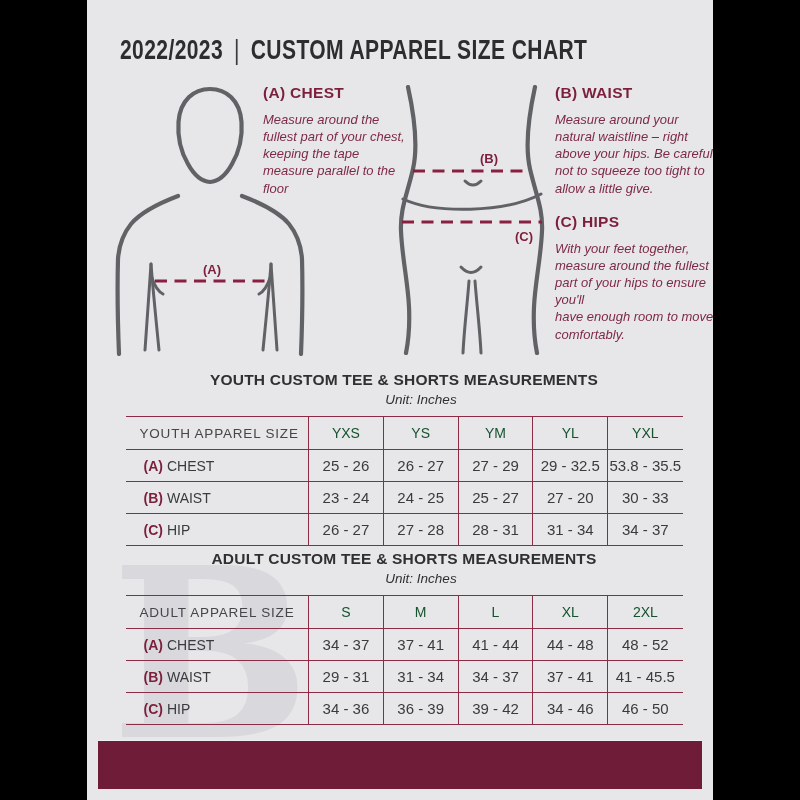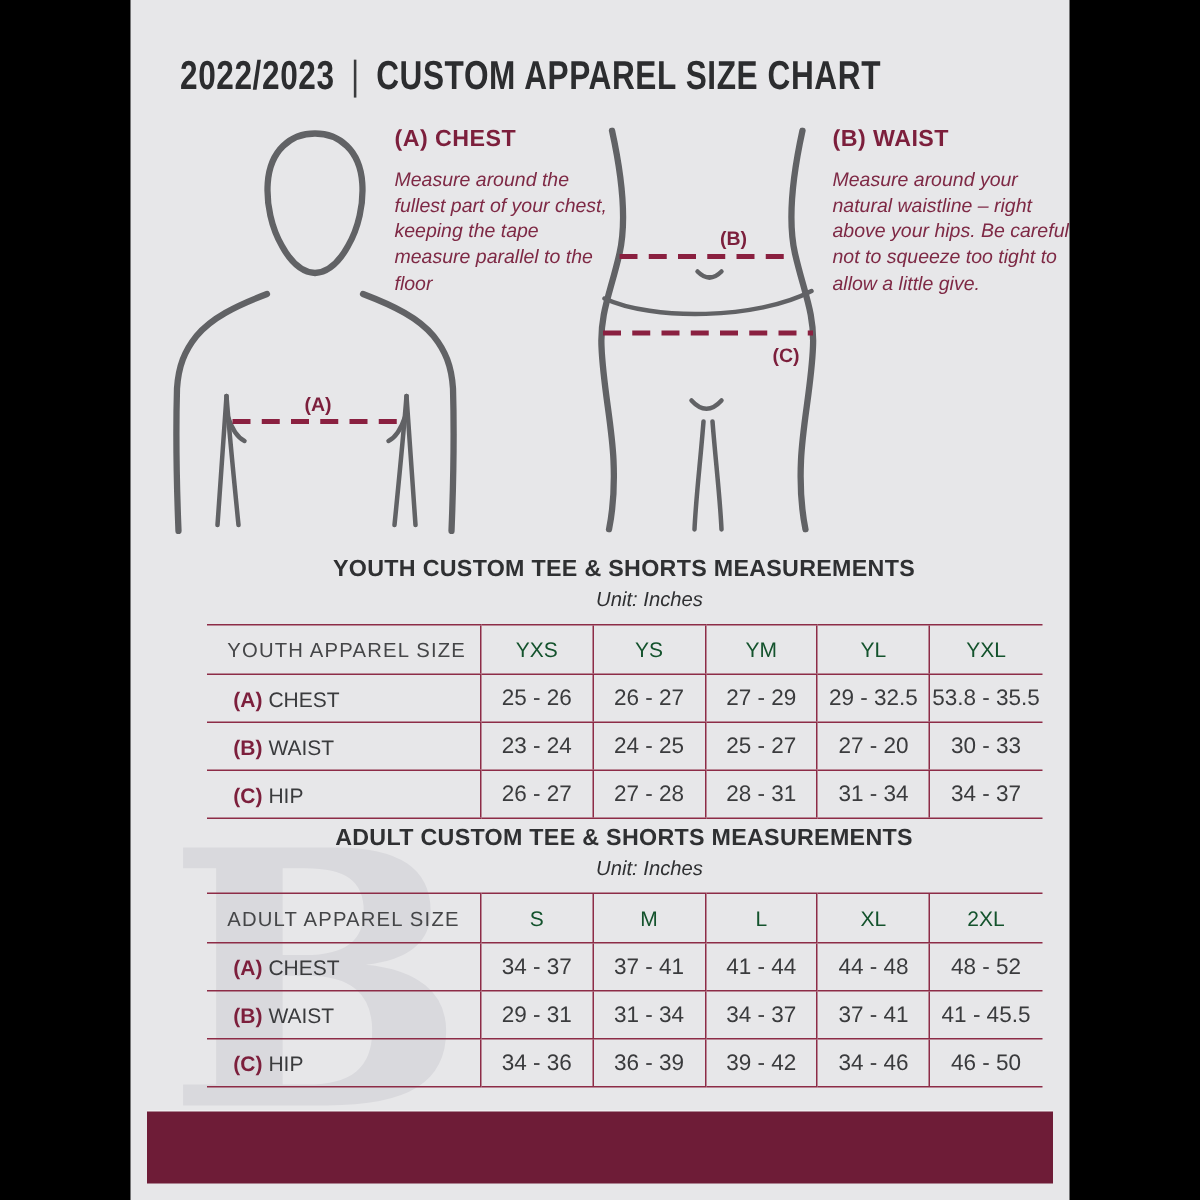--- a/index.html
+++ b/index.html
@@ -33,21 +33,21 @@
   #right-col{left:468px;top:84px;width:160px;}
   .guide-h{font-size:15.5px;font-weight:700;color:var(--maroon);letter-spacing:.3px;margin-bottom:9px;}
   .guide-p{font-size:13px;font-style:italic;line-height:1.32;white-space:pre-line;}
   #hips-guide{margin-top:16px;}
   .fig-label{font:700 13px "Liberation Sans",sans-serif;fill:var(--maroon);}
   .outline{fill:none;stroke:var(--stroke);stroke-width:4.2;stroke-linecap:round;stroke-linejoin:round;}
   .thin{stroke-width:3;}
   .dash{stroke:var(--dash);stroke-width:3.2;stroke-dasharray:12 7.5;fill:none;}
 
   
-  .section{position:absolute;left:16px;width:100%;text-align:center;z-index:2;}
+  .section{position:absolute;left:4px;width:100%;text-align:center;z-index:2;}
   #youth-section{top:371px;}
   #adult-section{top:550px;}
   .tbl-title{font-size:15.5px;font-weight:700;color:var(--dark);letter-spacing:.2px;}
   .tbl-unit{font-size:13.5px;font-style:italic;color:var(--dark);margin-top:3px;margin-left:34px;}
   table{border-collapse:collapse;table-layout:fixed;width:557px;margin:9px auto 4px;}
   col.c-label{width:183px;}
   col.c-size{width:74.8px;}
   th,td{border-bottom:1.5px solid var(--border);height:32px;font-weight:400;}
   thead th{border-top:1.5px solid var(--border);height:33px;}
   .label-head{text-align:left;padding-left:14px;font-size:13.5px;letter-spacing:.8px;color:#454648;}
@@ -118,20 +118,25 @@
       <text class="fig-label" x="94" y="78" text-anchor="middle">(B)</text>
       <line class="dash" x1="7" y1="137" x2="147" y2="137"></line>
       <text class="fig-label" x="129" y="156" text-anchor="middle">(C)</text>
     </svg>
 
     <div class="guide-block" id="right-col">
       <div>
         <div class="guide-h">(B) WAIST</div>
         <div class="guide-p">Measure around your natural waistline – right above your hips. Be careful not to squeeze too tight to allow a little give.</div>
       </div>
+      <div id="hips-guide">
+        <div class="guide-h">(C) HIPS</div>
+        <div class="guide-p">With your feet together, measure around the fullest part of your hips to ensure you'll
+have enough room to move comfortably.</div>
+      </div>
     </div>
 
     <div class="section" id="youth-section">
       <div class="tbl-title">YOUTH CUSTOM TEE &amp; SHORTS MEASUREMENTS</div>
       <div class="tbl-unit">Unit: Inches</div>
       <table>
         <colgroup>
             <col class="c-label">
             <col class="c-size">
             <col class="c-size">

